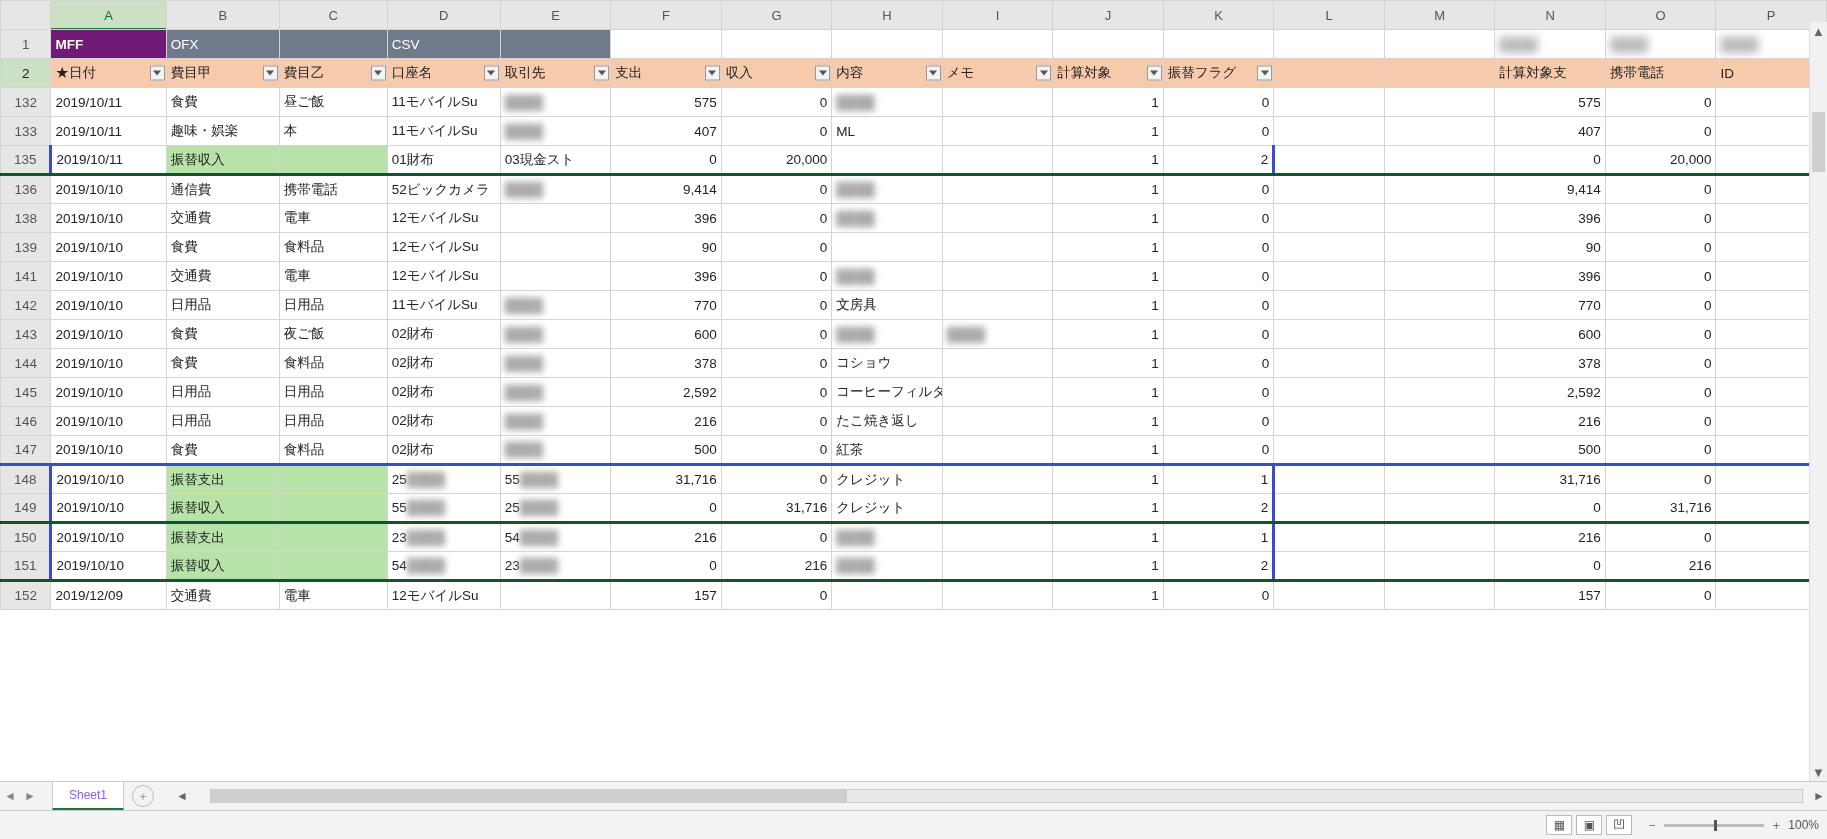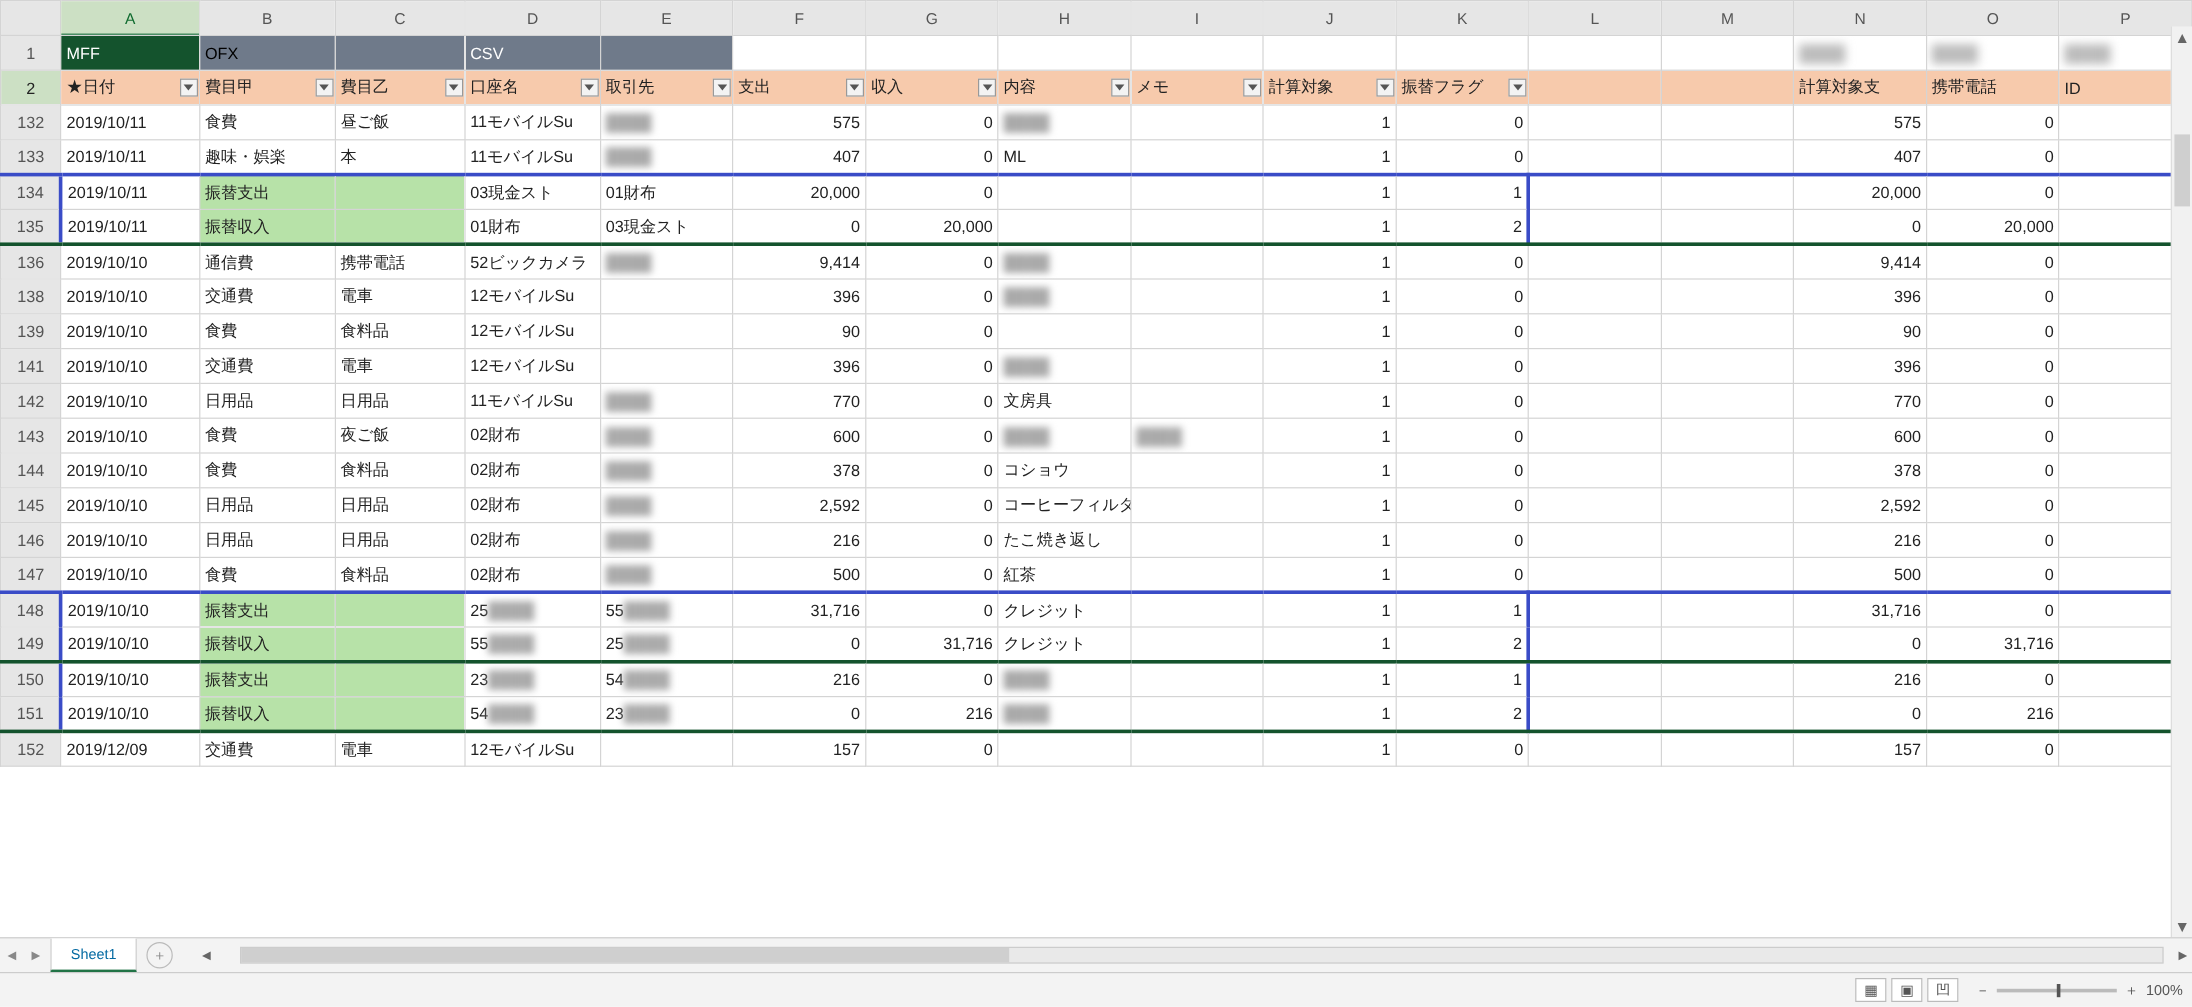--- a/index.html
+++ b/index.html
@@ -9,35 +9,35 @@
   td,th{border:1px solid #d4d4d4;height:29px;padding:0 4px;white-space:nowrap;overflow:hidden;font-weight:normal;text-align:left;font-size:13.5px;vertical-align:middle}
   .rownum{width:42px;text-align:center;background:#e6e6e6;color:#555}
   .rownum.active{background:#cce0c4;color:#222}
   .colhdr{background:#e6e6e6;text-align:center;color:#555;height:22px;font-size:13px;position:relative}
   .colhdr.active{background:#cce0c4;color:#0f6b2f}
   .corner{background:#e6e6e6;border:1px solid #d4d4d4}
   .hdr-row td{background:#f7caac}
   .hdr-row td.filtered{position:relative;padding-right:18px}
   .filter-btn{position:absolute;right:1px;top:50%;transform:translateY(-50%);width:15px;height:15px;border:1px solid #999;background:#f3f3f3;display:flex;align-items:center;justify-content:center;cursor:pointer}
   .filter-btn::after{content:"";border-left:4px solid transparent;border-right:4px solid transparent;border-top:5px solid #555}
-  .mff{background:#14532d;color:#fff;font-weight:normal}
-  .ofx{background:#6f7a8a;color:#000000}
+  .mff{background:#701a75;color:#fff;font-weight:bold}
+  .ofx{background:#6f7a8a;color:#ffffff}
   .csv{background:#6f7a8a;color:#ffffff}
   .num{text-align:right}
   .greencell{background:#b7e2a8}
   .bluebox-top td{border-top:3px solid #3a4cc7}
   .bluebox-bottom td{border-bottom:3px solid #14532d}
   .bluebox-left{border-left:3px solid #3a4cc7}
   .bluebox-right{border-right:3px solid #3a4cc7}
   .blur{filter:blur(3px);color:#aaa}
   .blur2{filter:blur(4px);color:#bbb}
   
   .tabs-bar{position:absolute;left:0;right:0;bottom:29px;height:29px;background:#f3f3f3;border-top:1px solid #ccc;display:flex;align-items:center;font-size:12px}
   .tab-nav{width:20px;height:100%;display:flex;align-items:center;justify-content:center;color:#888;cursor:pointer}
-  .sheet-tab{height:100%;padding:0 16px;display:flex;align-items:center;border:1px solid #ccc;border-top:none;background:#fff;color:#0369a1;font-weight:500;margin-left:2px;cursor:pointer;border-bottom:2px solid #217346}
+  .sheet-tab{height:100%;padding:0 16px;display:flex;align-items:center;border:1px solid #ccc;border-top:none;background:#fff;color:#8b5cf6;font-weight:500;margin-left:12px;cursor:pointer;border-bottom:2px solid #217346}
   .add-sheet{width:22px;height:22px;border:1px solid #bbb;border-radius:50%;display:flex;align-items:center;justify-content:center;margin-left:8px;color:#888;cursor:pointer}
   .hscroll-track{flex:1;margin:0 8px 0 20px;height:14px;background:#e9e9e9;border:1px solid #ccc;position:relative}
   .hscroll-thumb{position:absolute;left:0;top:0;height:100%;width:40%;background:#cfcfcf}
   .hscroll-arrow{width:16px;height:16px;display:flex;align-items:center;justify-content:center;color:#666;cursor:pointer}
   
   .status-bar{position:absolute;left:0;right:0;bottom:0;height:29px;background:#f3f3f3;border-top:1px solid #ccc;display:flex;align-items:center;justify-content:flex-end;padding:0 8px;font-size:12px;color:#555}
   .view-btn{width:26px;height:20px;border:1px solid #bbb;margin:0 2px;display:flex;align-items:center;justify-content:center;cursor:pointer;background:#fff}
   .zoom{display:flex;align-items:center;gap:6px;margin-left:12px}
   .zoom-track{width:100px;height:3px;background:#bbb;position:relative}
   .zoom-thumb{position:absolute;left:50%;top:-4px;width:3px;height:11px;background:#555}
@@ -170,39 +170,20 @@
           <td>ML</td>
           <td></td>
           <td class="num">1</td>
           <td class="num">0</td>
           <td></td>
           <td></td>
           <td class="num">407</td>
           <td class="num">0</td>
           <td></td>
         </tr>
-        <tr class="bluebox-top">
-          <td class="rownum">134</td>
-          <td class="bluebox-left">2019/10/11</td>
-          <td class="greencell">振替支出</td>
-          <td class="greencell"></td>
-          <td>03現金スト</td>
-          <td>01財布</td>
-          <td class="num">20,000</td>
-          <td class="num">0</td>
-          <td></td>
-          <td></td>
-          <td class="num">1</td>
-          <td class="num bluebox-right">1</td>
-          <td></td>
-          <td></td>
-          <td class="num">20,000</td>
-          <td class="num">0</td>
-          <td></td>
-        </tr>
         <tr class="bluebox-bottom">
           <td class="rownum">135</td>
           <td class="bluebox-left">2019/10/11</td>
           <td class="greencell">振替収入</td>
           <td class="greencell"></td>
           <td>01財布</td>
           <td>03現金スト</td>
           <td class="num">0</td>
           <td class="num">20,000</td>
           <td></td>

